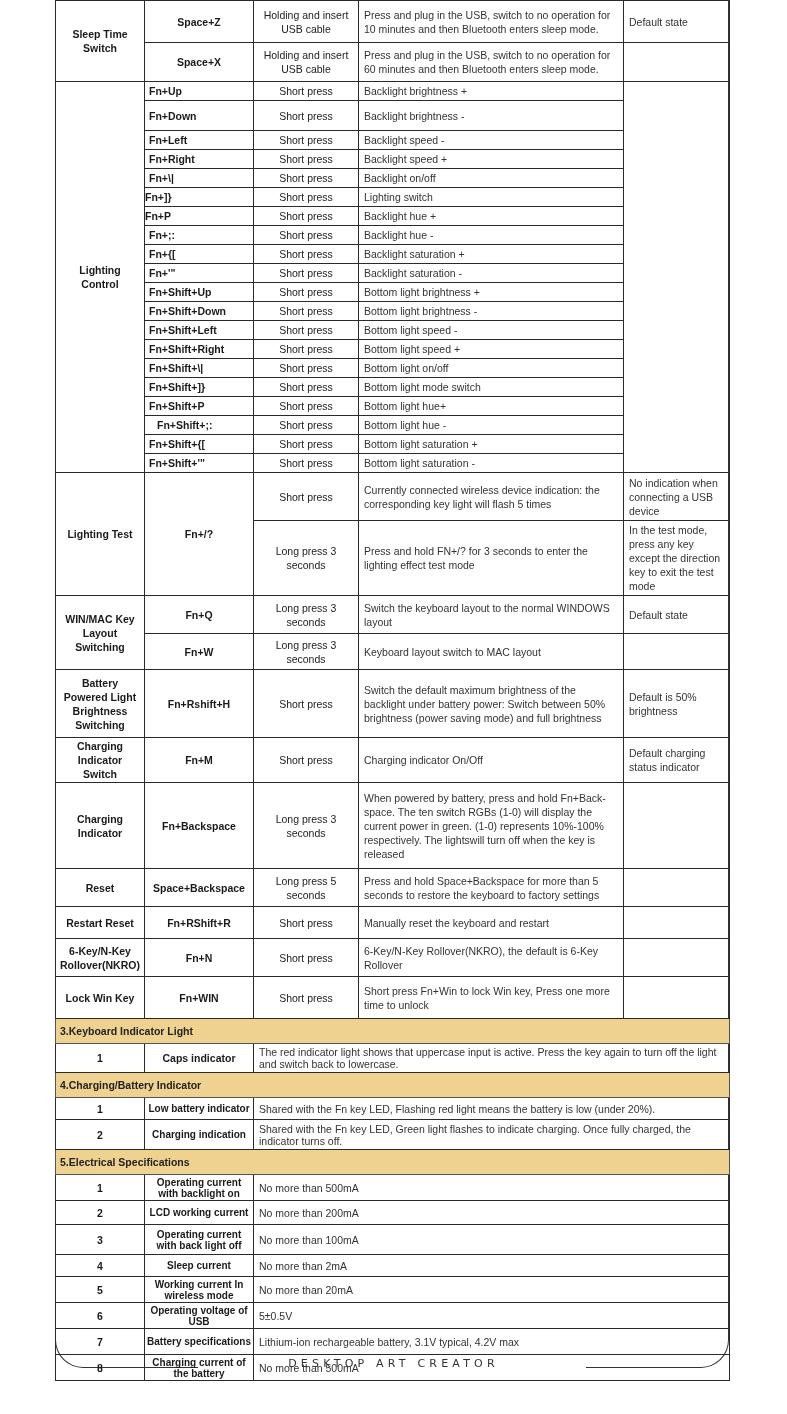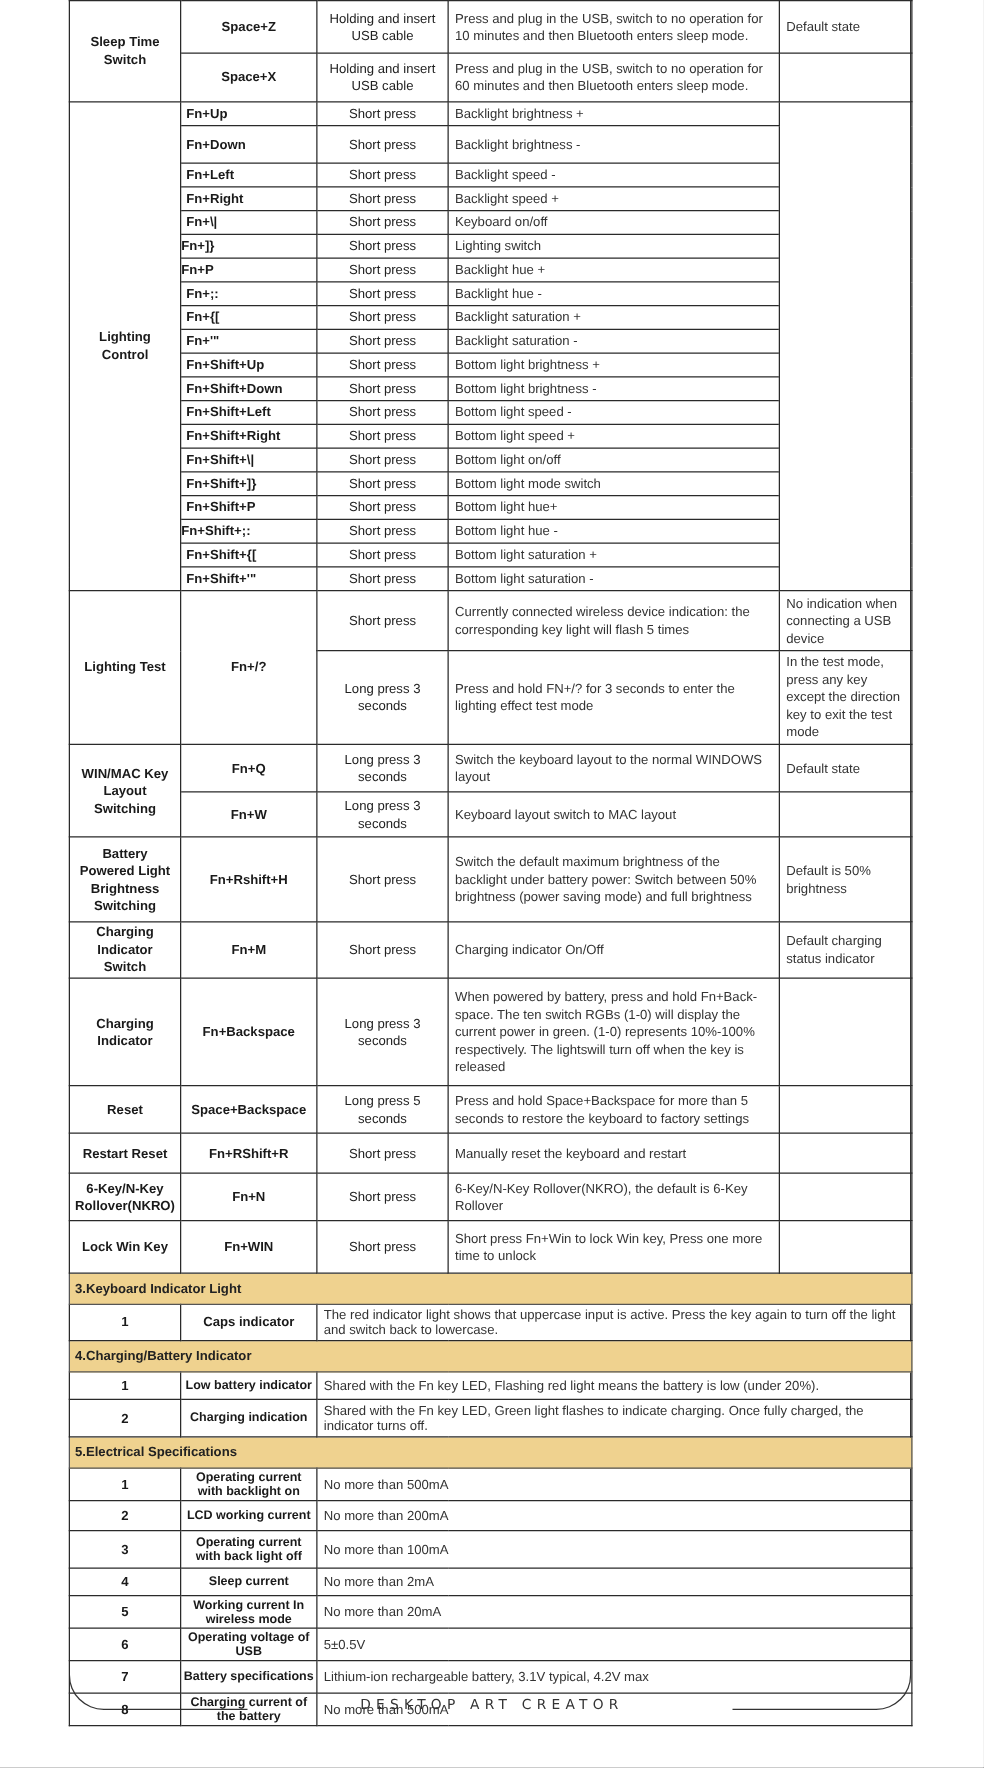--- a/index.html
+++ b/index.html
@@ -67,21 +67,21 @@
         <td class="desc">Backlight speed -</td>
       </tr>
       <tr style="height:14px">
         <td class="b" style="padding-left:4px">Fn+Right</td>
         <td class="c">Short press</td>
         <td class="desc">Backlight speed +</td>
       </tr>
       <tr style="height:14px">
         <td class="b" style="padding-left:4px">Fn+\|</td>
         <td class="c">Short press</td>
-        <td class="desc">Keyboard on/off</td>
+        <td class="desc">Backlight on/off</td>
       </tr>
       <tr style="height:14px">
         <td class="b" style="padding-left:0">Fn+]}</td>
         <td class="c">Short press</td>
         <td class="desc">Lighting switch</td>
       </tr>
       <tr style="height:14px">
         <td class="b" style="padding-left:0">Fn+P</td>
         <td class="c">Short press</td>
         <td class="desc">Backlight hue +</td>
@@ -130,21 +130,21 @@
         <td class="b" style="padding-left:4px">Fn+Shift+]}</td>
         <td class="c">Short press</td>
         <td class="desc">Bottom light mode switch</td>
       </tr>
       <tr style="height:14px">
         <td class="b" style="padding-left:4px">Fn+Shift+P</td>
         <td class="c">Short press</td>
         <td class="desc">Bottom light hue+</td>
       </tr>
       <tr style="height:14px">
-        <td class="b" style="padding-left:0">Fn+Shift+;:</td>
+        <td class="b" style="padding-left:12px">Fn+Shift+;:</td>
         <td class="c">Short press</td>
         <td class="desc">Bottom light hue -</td>
       </tr>
       <tr style="height:14px">
         <td class="b" style="padding-left:4px">Fn+Shift+{[</td>
         <td class="c">Short press</td>
         <td class="desc">Bottom light saturation +</td>
       </tr>
       <tr style="height:14px">
         <td class="b" style="padding-left:4px">Fn+Shift+'"</td>

